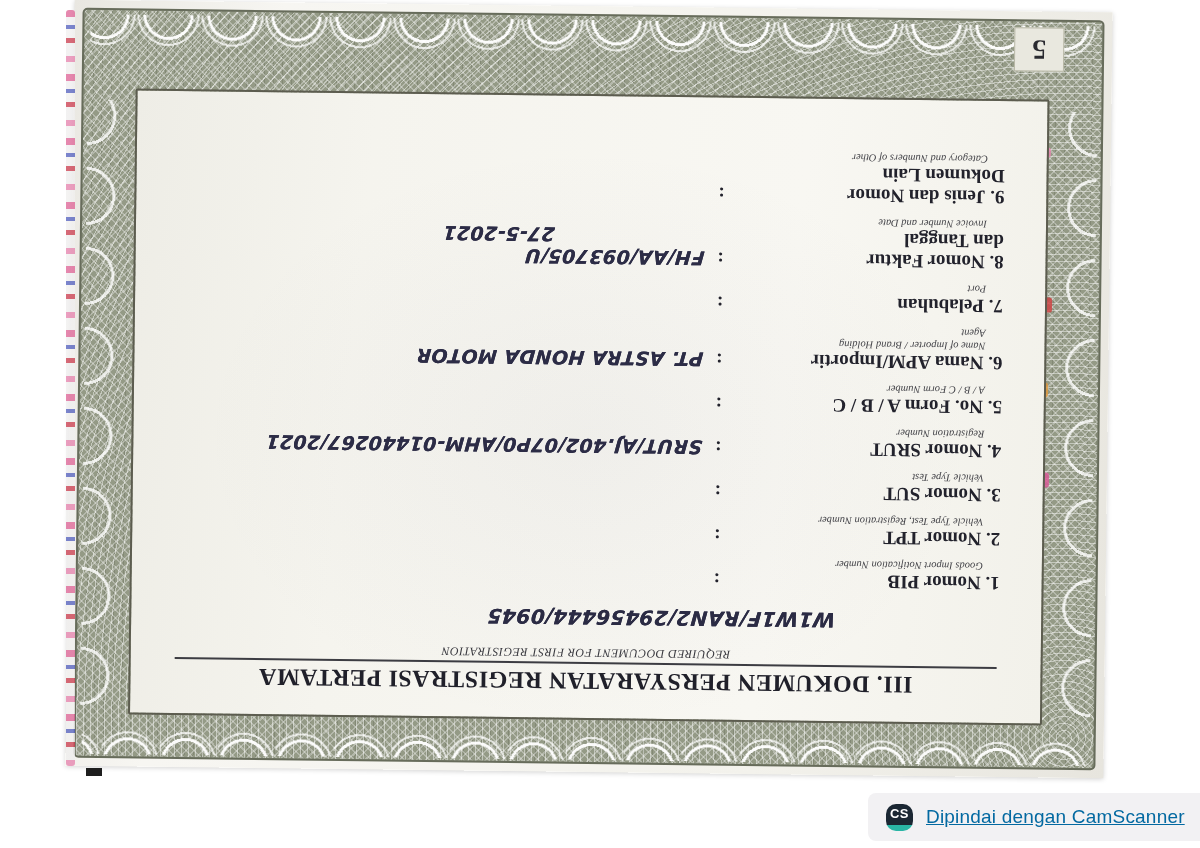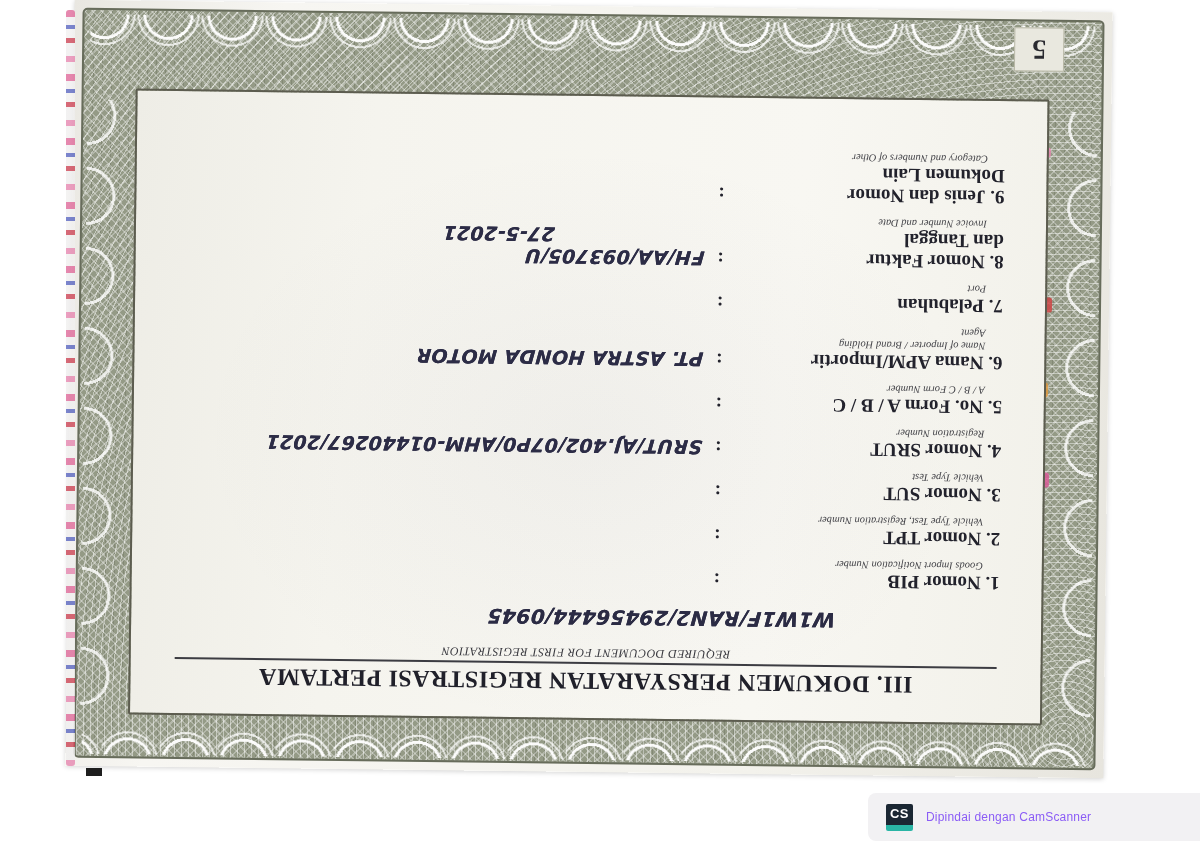--- a/index.html
+++ b/index.html
@@ -112,26 +112,26 @@
   .speck.s4{left:60px;top:620px;background:#e687b0;height:10px;}
 
   
   .cam{
     position:absolute;left:868px;top:793px;width:332px;height:48px;
     background:#f2f1f3;border-radius:8px 0 0 8px;
     display:flex;align-items:center;gap:13px;padding-left:18px;box-sizing:border-box;
     font-family:"Liberation Sans",sans-serif;
   }
   .cs-logo{
-    width:27px;height:27px;border-radius:2px;flex-shrink:0;
+    width:27px;height:27px;border-radius:10px;flex-shrink:0;
     background:linear-gradient(180deg,#1b2733 0 76%,#2ab5a5 76% 100%);
     display:flex;align-items:flex-start;justify-content:center;
   }
   .cs-logo span{color:#fff;font-size:13px;font-weight:bold;line-height:19px;letter-spacing:.5px;}
-  .cam-text{font-size:12px;color:#8b5cf6;letter-spacing:.2px;}
+  .cam-text{font-size:19px;color:#0369a1;letter-spacing:.2px;text-decoration:underline;}
 </style>
 </head>
 <body>
 
 <div class="scan">
   <div class="doc">
     <div class="border-frame">
       <div class="arches"></div>
       <div class="arches top"></div>
       <div class="wavy-left"></div>

